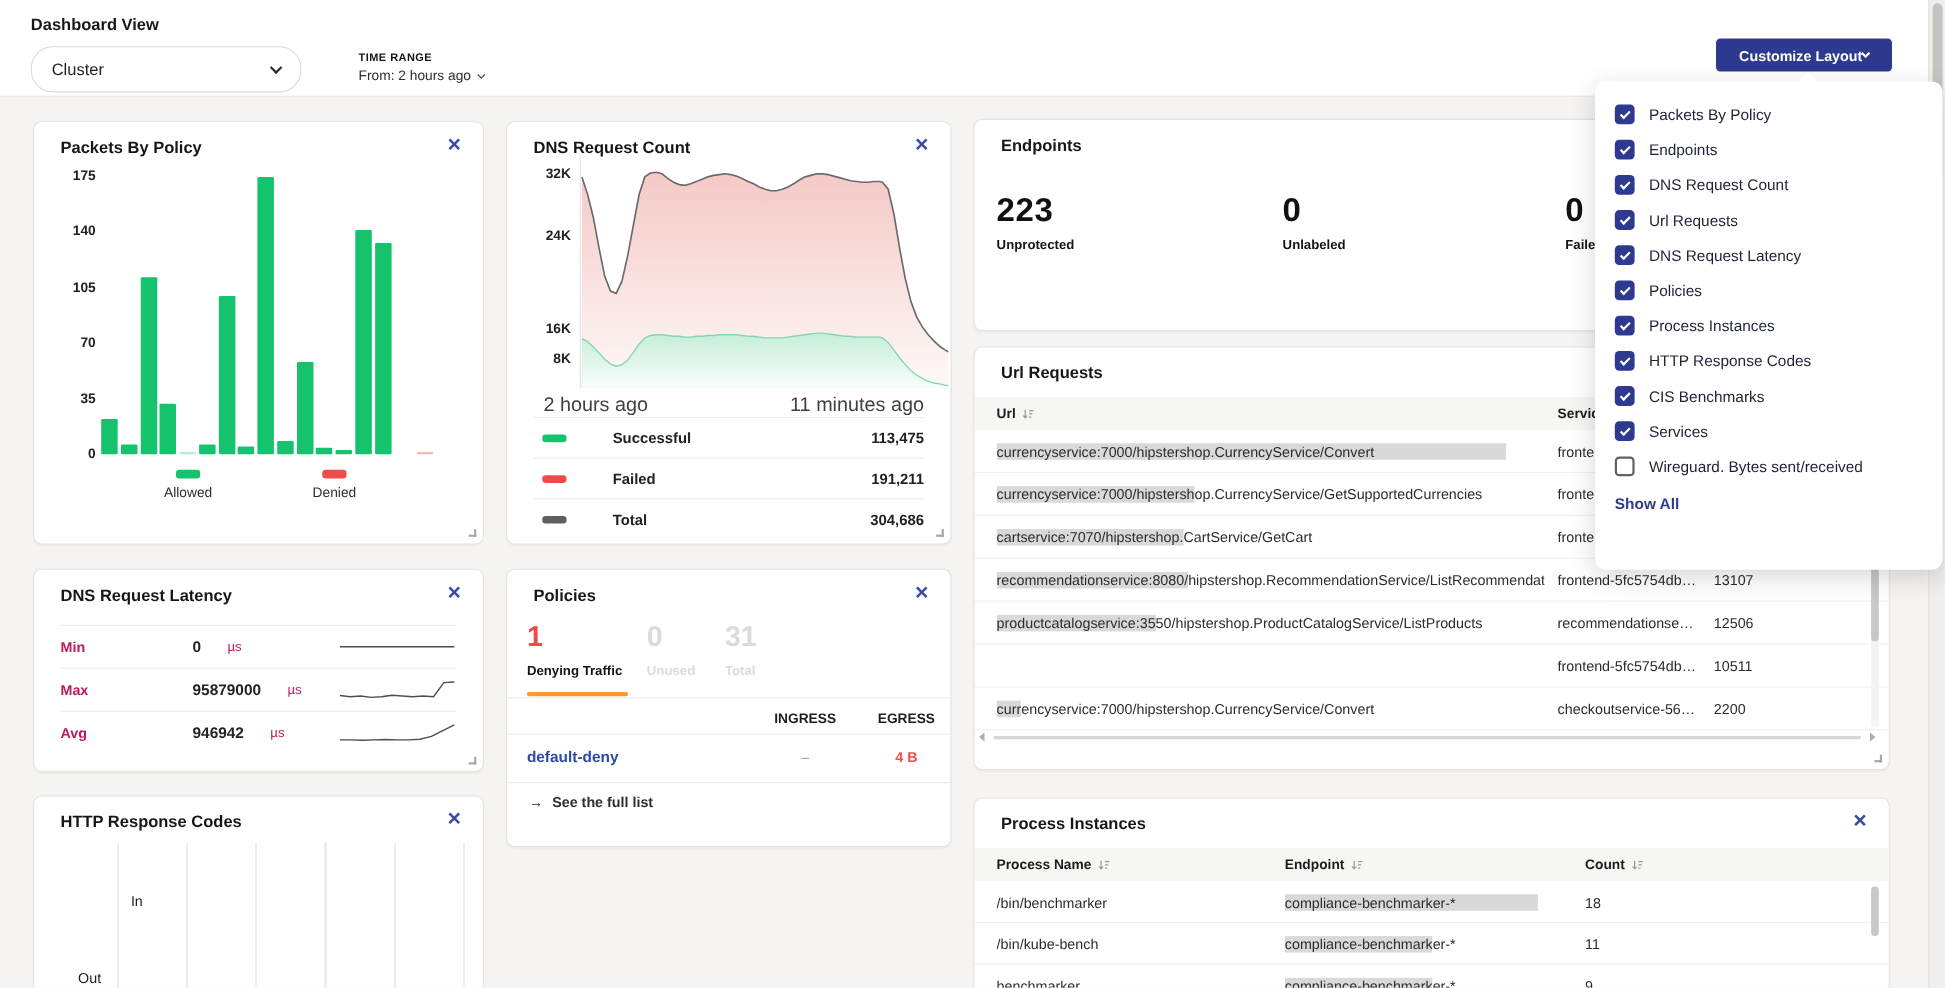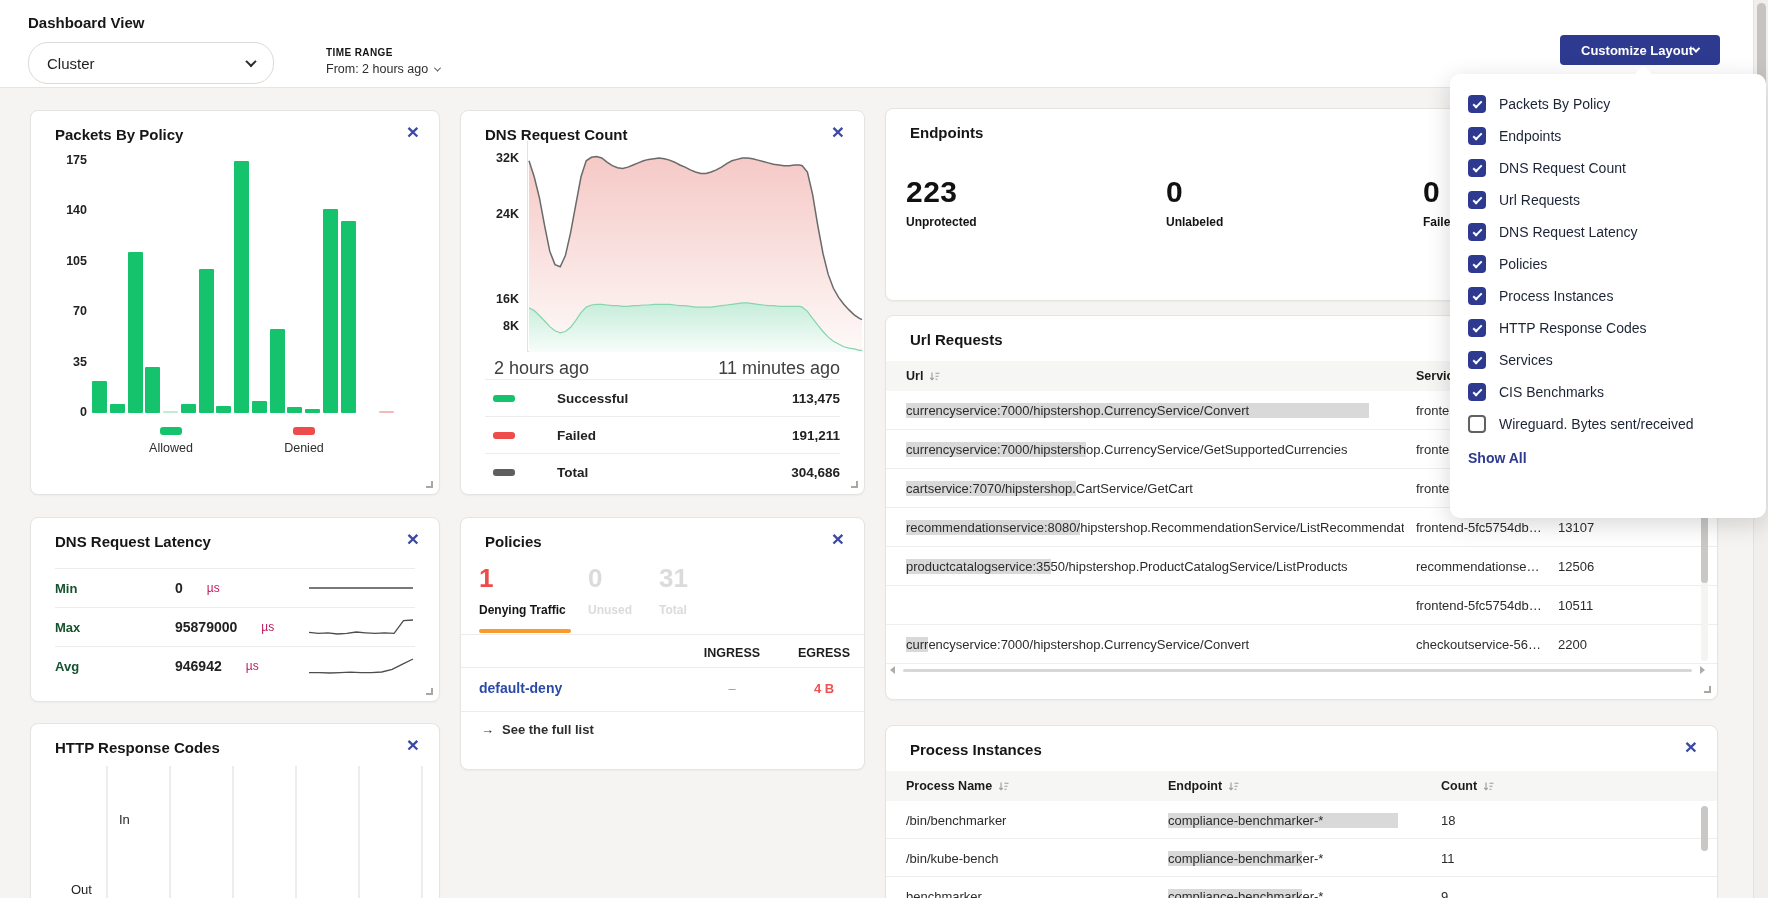--- a/index.html
+++ b/index.html
@@ -62,21 +62,21 @@
   
   .v-track { position:absolute; width:7px; background:#f4f4f3; border-radius:4px; }
   .v-thumb { position:absolute; width:7px; background:#c9c8c6; border-radius:4px; }
   .h-scroll { position:absolute; height:10px; display:flex; align-items:center; }
   .h-thumb { height:3px; background:#d8d7d5; border-radius:2px; flex:1; margin:0 8px; }
   .tri-l { width:0; height:0; border-top:4px solid transparent; border-bottom:4px solid transparent; border-right:5px solid #aeacaa; }
   .tri-r { width:0; height:0; border-top:4px solid transparent; border-bottom:4px solid transparent; border-left:5px solid #aeacaa; }
 
   
   .lat-row { position:absolute; left:24px; right:24px; height:39px; border-top:1px solid #ececec; display:flex; align-items:center; }
-  .lat-lbl { font-size:13px; font-weight:600; color:#14532d; width:120px; }
+  .lat-lbl { font-size:13px; font-weight:600; color:#be185d; width:120px; }
   .lat-val { font-size:14px; font-weight:600; color:#222; }
   .lat-unit { font-size:12px; color:#be185d; margin-left:0;padding-left:24px; }
   .lat-spark { margin-left:auto; }
 
   
   .pol-num { font-size:26px; font-weight:800; }
   .pol-lbl { font-size:12px; font-weight:700; margin-top:9px; }
   .muted { color:#dcdbda; }
   .active-red { color:#ee4b4b; }
   .pol-underline { position:absolute; left:18px; top:111px; width:92px; height:4px; border-radius:2px; background:var(--orange); }
@@ -497,27 +497,27 @@
       <div class="menu-item">
         <span class="cb on">
           <span class="tick"></span>
         </span>
         <span class="menu-label">HTTP Response Codes</span>
       </div>
       <div class="menu-item">
         <span class="cb on">
           <span class="tick"></span>
         </span>
+        <span class="menu-label">CIS Benchmarks</span>
+      </div>
+      <div class="menu-item">
+        <span class="cb on">
+          <span class="tick"></span>
+        </span>
         <span class="menu-label">Services</span>
-      </div>
-      <div class="menu-item">
-        <span class="cb on">
-          <span class="tick"></span>
-        </span>
-        <span class="menu-label">CIS Benchmarks</span>
       </div>
       <div class="menu-item">
         <span class="cb off"></span>
         <span class="menu-label">Wireguard. Bytes sent/received</span>
       </div>
     </div>
   <div class="show-all">Show All</div>
 </div>
 
 <div class="page-scrollbar">

